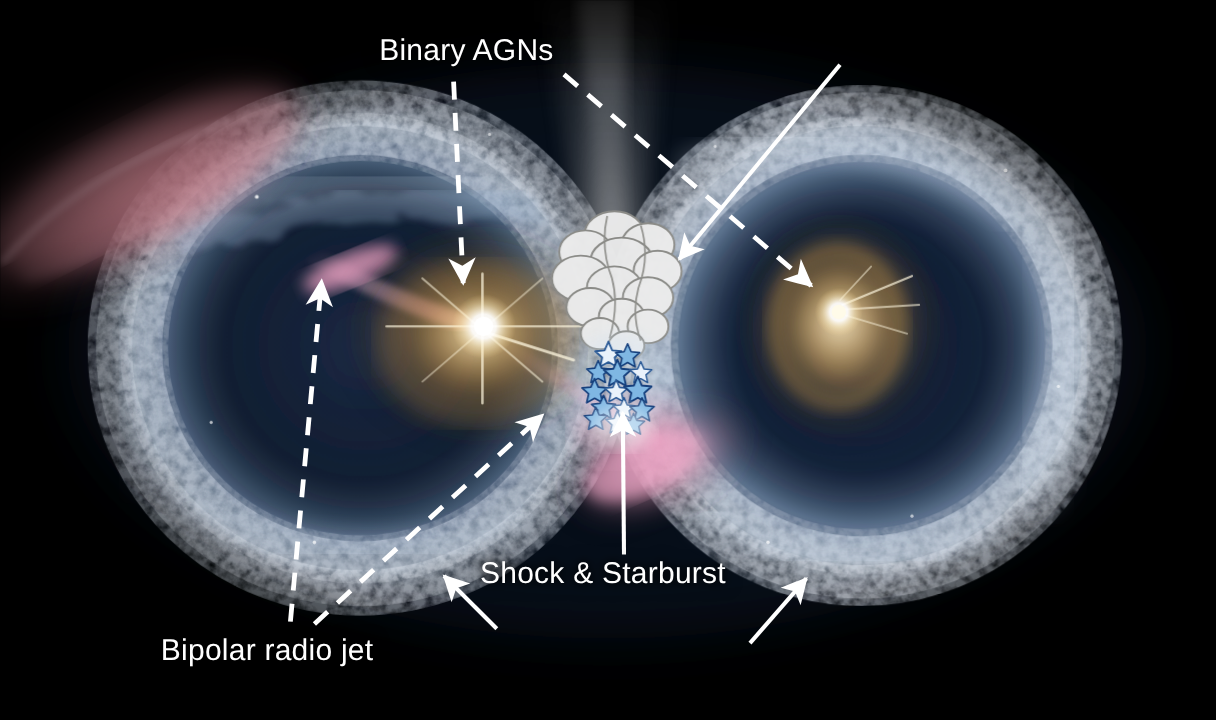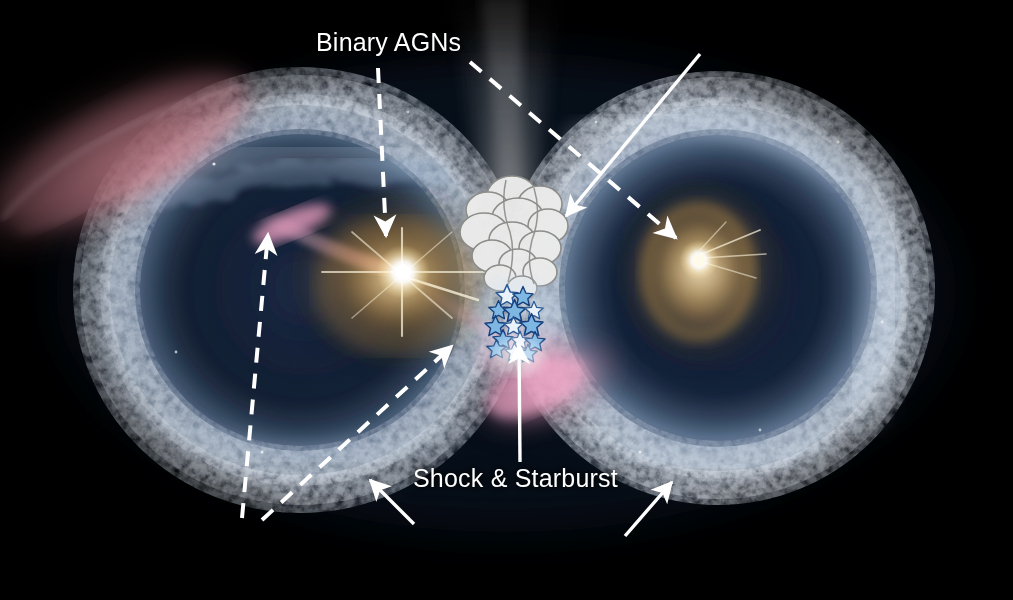--- a/index.html
+++ b/index.html
@@ -24,21 +24,21 @@
     font-size: 25px;
     font-weight: 400;
     letter-spacing: 0.2px;
     white-space: nowrap;
     text-shadow: 0 0 6px rgba(0,0,0,0.95), 0 0 14px rgba(0,0,0,0.8);
     line-height: 1;
   }
   #label-binary-agns      { left: 316px; top: 30px; }
   #label-cold-gas         { left: 651px; top: 16px; }
   #label-bipolar-jet      { left: 134px; top: 530px; }
-  #label-shock-starburst  { left: 413px; top: 466px; }
+  #label-shock-starburst  { left: 400px; top: 466px; }
   #label-twin-rings       { left: 418px; top: 550px; }
 </style>
 </head>
 <body>
 
 <div id="scene">
 
   <svg id="art" viewBox="0 0 1013 600" xmlns="http://www.w3.org/2000/svg">
     <defs>
 
@@ -335,17 +335,18 @@
 
       <path d="M414 524 L370 480" stroke-width="3.4" marker-end="url(#ahSolid)"></path>
 
       <path d="M625 536 L672 482" stroke-width="3.4" marker-end="url(#ahSolid)"></path>
     </g>
   </svg>
 
   <div class="label" id="label-binary-agns">Binary AGNs</div>
 
 
+  <div class="label" id="label-bipolar-jet">Bipolar radio jet</div>
 
   <div class="label" id="label-shock-starburst">Shock &amp; Starburst</div>
 
 
 </div>
 
 </body></html>

